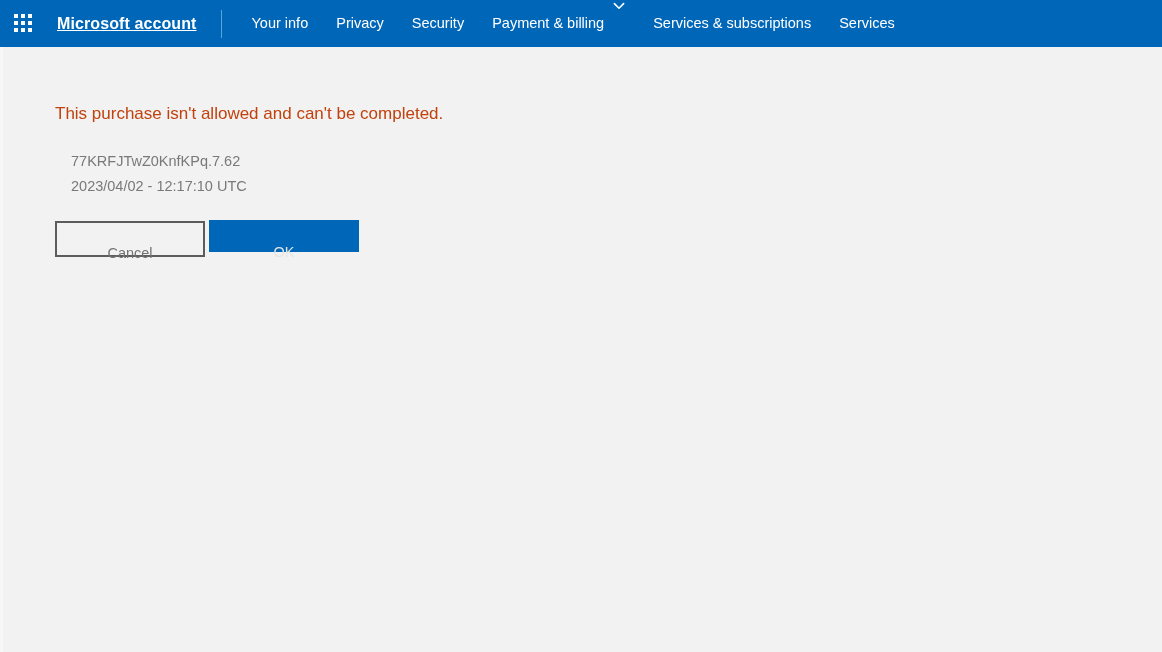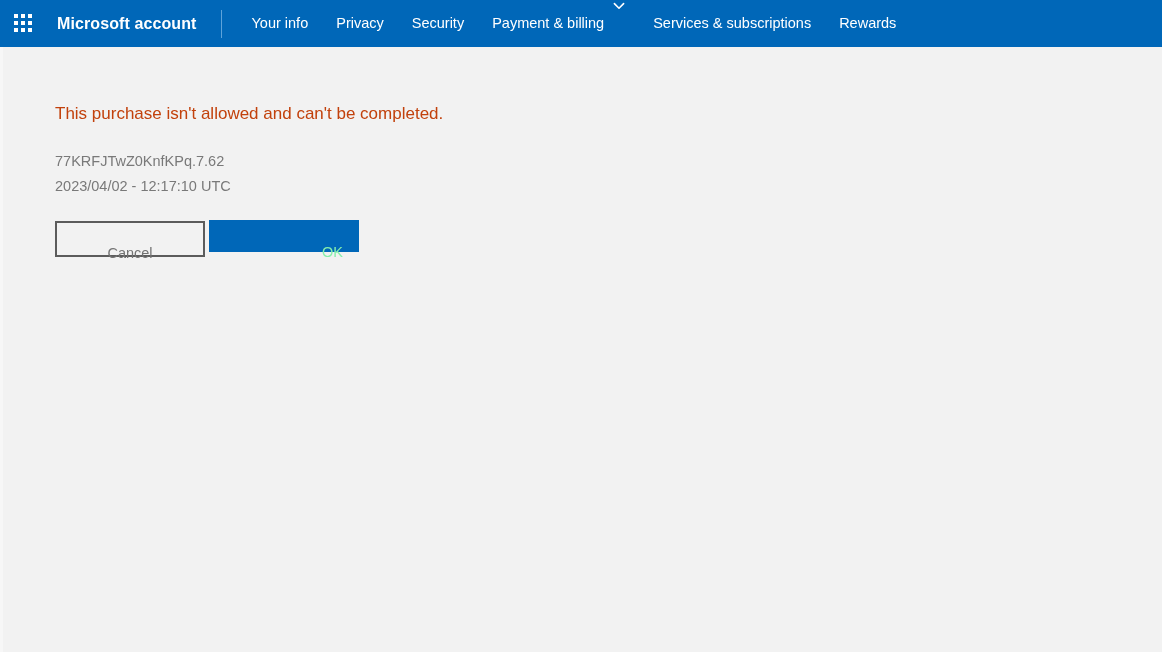--- a/index.html
+++ b/index.html
@@ -60,20 +60,21 @@
 
   .brand {
     color: #ffffff;
     font-size: 16px;
     font-weight: bold;
     margin-left: 24px;
     white-space: nowrap;
     letter-spacing: 0.1px;
     flex: none;
     cursor: pointer;
+    text-decoration: underline;
   }
 
   .nav-divider {
     width: 1px;
     height: 28px;
     background: #5ea3da;
     margin-left: 24px;
     flex: none;
   }
 
@@ -122,20 +123,21 @@
     color: #c2410c;
     line-height: 22px;
     white-space: nowrap;
   }
 
   .details {
     margin-top: 24px;
     font-size: 14.5px;
     color: #797979;
     line-height: 25px;
+    margin-left: 16px;
   }
   .details div { white-space: nowrap; }
 
   .button-row {
     margin-top: 21px;
     display: flex;
     align-items: flex-start;
   }
 
   .btn {
@@ -157,23 +159,23 @@
     line-height: 28px;
     text-align: center;
   }
 
   .btn-ok {
     width: 150px;
     height: 32px;
     margin-left: 4px;
     background: #0067b8;
     border: none;
-    color: #86efac;
+    color: #e5e5e5;
     line-height: 32px;
-    text-align: right;
+    text-align: center;
   }
 </style>
 </head>
 <body>
 
 <div class="left-edge-strip"></div>
 
 <div class="topnav">
 
   <div class="waffle">
@@ -214,21 +216,21 @@
           <path d="M1.4 3.6 L6 8.2 L10.6 3.6" fill="none" stroke="#ffffff" stroke-width="1.6" stroke-linecap="round" stroke-linejoin="round"></path>
         </svg>
       </span>
     </div>
 
     <div class="nav-item">
       <span>Services &amp; subscriptions</span>
     </div>
 
     <div class="nav-item">
-      <span>Rewards</span>
+      <span>Services</span>
     </div>
 
   </div>
 </div>
 
 <div class="content">
 
   <div class="message">This purchase isn't allowed and can't be completed.</div>
 
   <div class="details">

